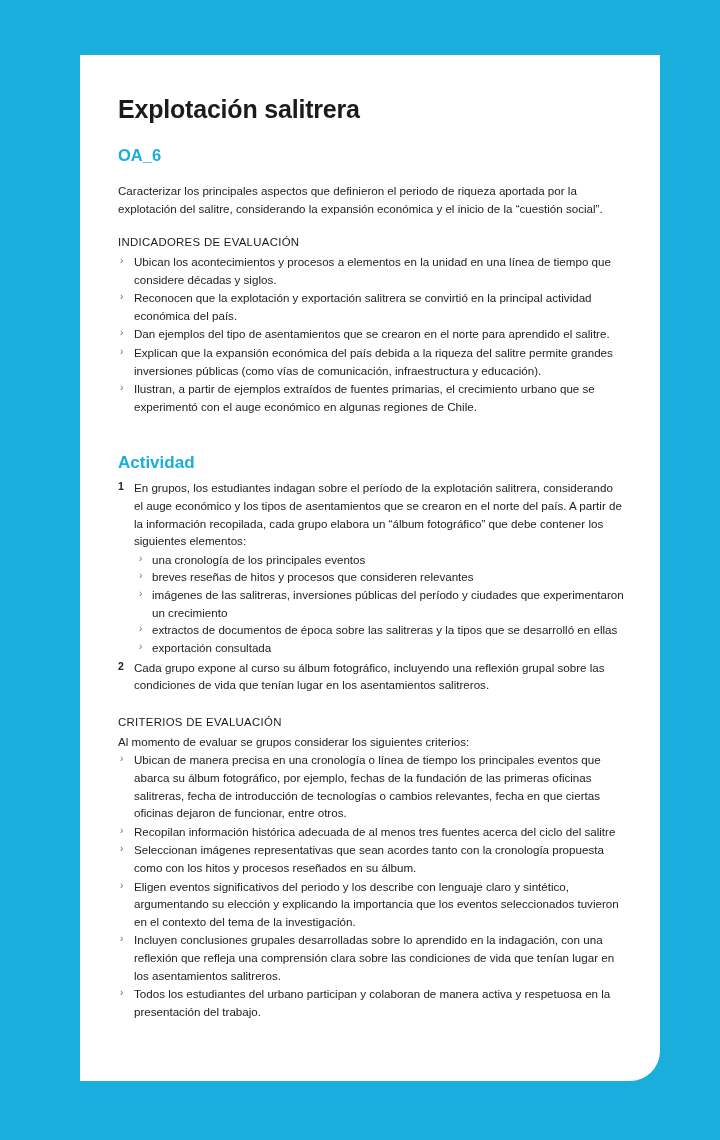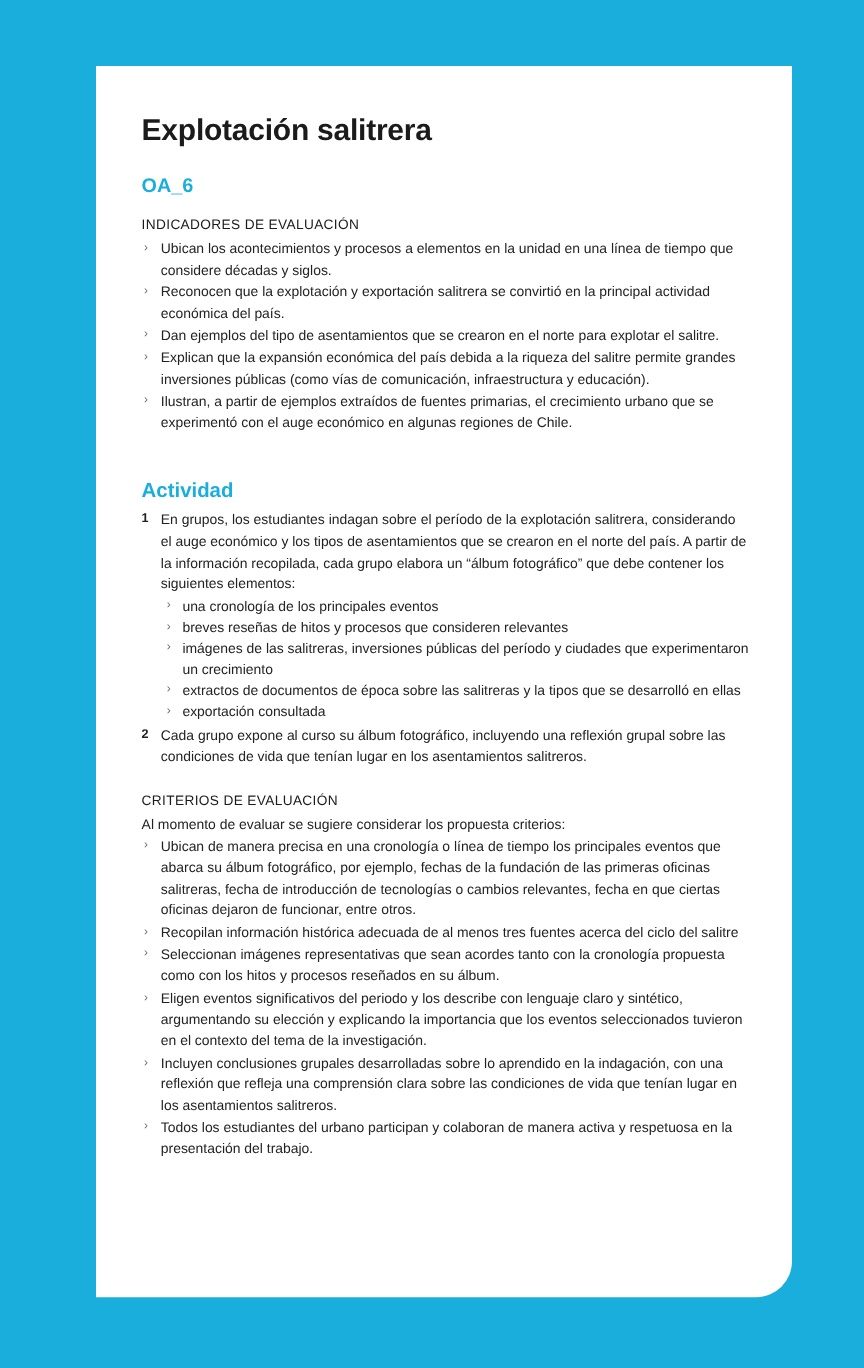--- a/index.html
+++ b/index.html
@@ -118,26 +118,27 @@
 </style>
 </head>
 <body>
 
 <div class="page-wrap">
   <div class="sheet">
 
     <h1 class="doc-title">Explotación salitrera</h1>
 
     <div class="oa-code">OA_6</div>
+    <p class="oa-text">Caracterizar los principales aspectos que definieron el periodo de riqueza aportada por la explotación del salitre, considerando la expansión económica y el inicio de la “cuestión social”.</p>
 
     <div class="section-label">INDICADORES DE EVALUACIÓN</div>
     <ul class="arrow-list mb10">
       <li><span class="chev">›</span><span>Ubican los acontecimientos y procesos a elementos en la unidad en una línea de tiempo que considere décadas y siglos.</span></li>
       <li><span class="chev">›</span><span>Reconocen que la explotación y exportación salitrera se convirtió en la principal actividad económica del país.</span></li>
-      <li><span class="chev">›</span><span>Dan ejemplos del tipo de asentamientos que se crearon en el norte para explotar el salitre.</span></li>
+      <li><span class="chev">›</span><span>Dan ejemplos del tipo de asentamientos que se crearon en el norte para aprendido el salitre.</span></li>
       <li><span class="chev">›</span><span>Explican que la expansión económica del país debida a la riqueza del salitre permite grandes inversiones públicas (como vías de comunicación, infraestructura y educación).</span></li>
       <li><span class="chev">›</span><span>Ilustran, a partir de ejemplos extraídos de fuentes primarias, el crecimiento urbano que se experimentó con el auge económico en algunas regiones de Chile.</span></li>
     </ul>
 
     <h2 class="activity-title">Actividad</h2>
     <ol class="num-list">
       <li>
         <span class="num">1</span>
         <span>En grupos, los estudiantes indagan sobre el período de la explotación salitrera, considerando el auge económico y los tipos de asentamientos que se crearon en el norte del país. A partir de la información recopilada, cada grupo elabora un “álbum fotográfico” que debe contener los siguientes elementos:</span>
         <ul class="sub-list">
@@ -149,21 +150,21 @@
         </ul>
       </li>
       <li>
         <span class="num">2</span>
         <span>Cada grupo expone al curso su álbum fotográfico, incluyendo una reflexión grupal sobre las condiciones de vida que tenían lugar en los asentamientos salitreros.</span>
       </li>
     </ol>
 
     <div class="criteria-block">
       <div class="section-label">CRITERIOS DE EVALUACIÓN</div>
-      <p class="criteria-intro">Al momento de evaluar se sugiere considerar los propuesta criterios:</p>
+      <p class="criteria-intro">Al momento de evaluar se grupos considerar los siguientes criterios:</p>
       <ul class="arrow-list">
         <li><span class="chev">›</span><span>Ubican de manera precisa en una cronología o línea de tiempo los principales eventos que abarca su álbum fotográfico, por ejemplo, fechas de la fundación de las primeras oficinas salitreras, fecha de introducción de tecnologías o cambios relevantes, fecha en que ciertas oficinas dejaron de funcionar, entre otros.</span></li>
         <li><span class="chev">›</span><span>Recopilan información histórica adecuada de al menos tres fuentes acerca del ciclo del salitre</span></li>
         <li><span class="chev">›</span><span>Seleccionan imágenes representativas que sean acordes tanto con la cronología propuesta como con los hitos y procesos reseñados en su álbum.</span></li>
         <li><span class="chev">›</span><span>Eligen eventos significativos del periodo y los describe con lenguaje claro y sintético, argumentando su elección y explicando la importancia que los eventos seleccionados tuvieron en el contexto del tema de la investigación.</span></li>
         <li><span class="chev">›</span><span>Incluyen conclusiones grupales desarrolladas sobre lo aprendido en la indagación, con una reflexión que refleja una comprensión clara sobre las condiciones de vida que tenían lugar en los asentamientos salitreros.</span></li>
         <li><span class="chev">›</span><span>Todos los estudiantes del urbano participan y colaboran de manera activa y respetuosa en la presentación del trabajo.</span></li>
       </ul>
     </div>
 

